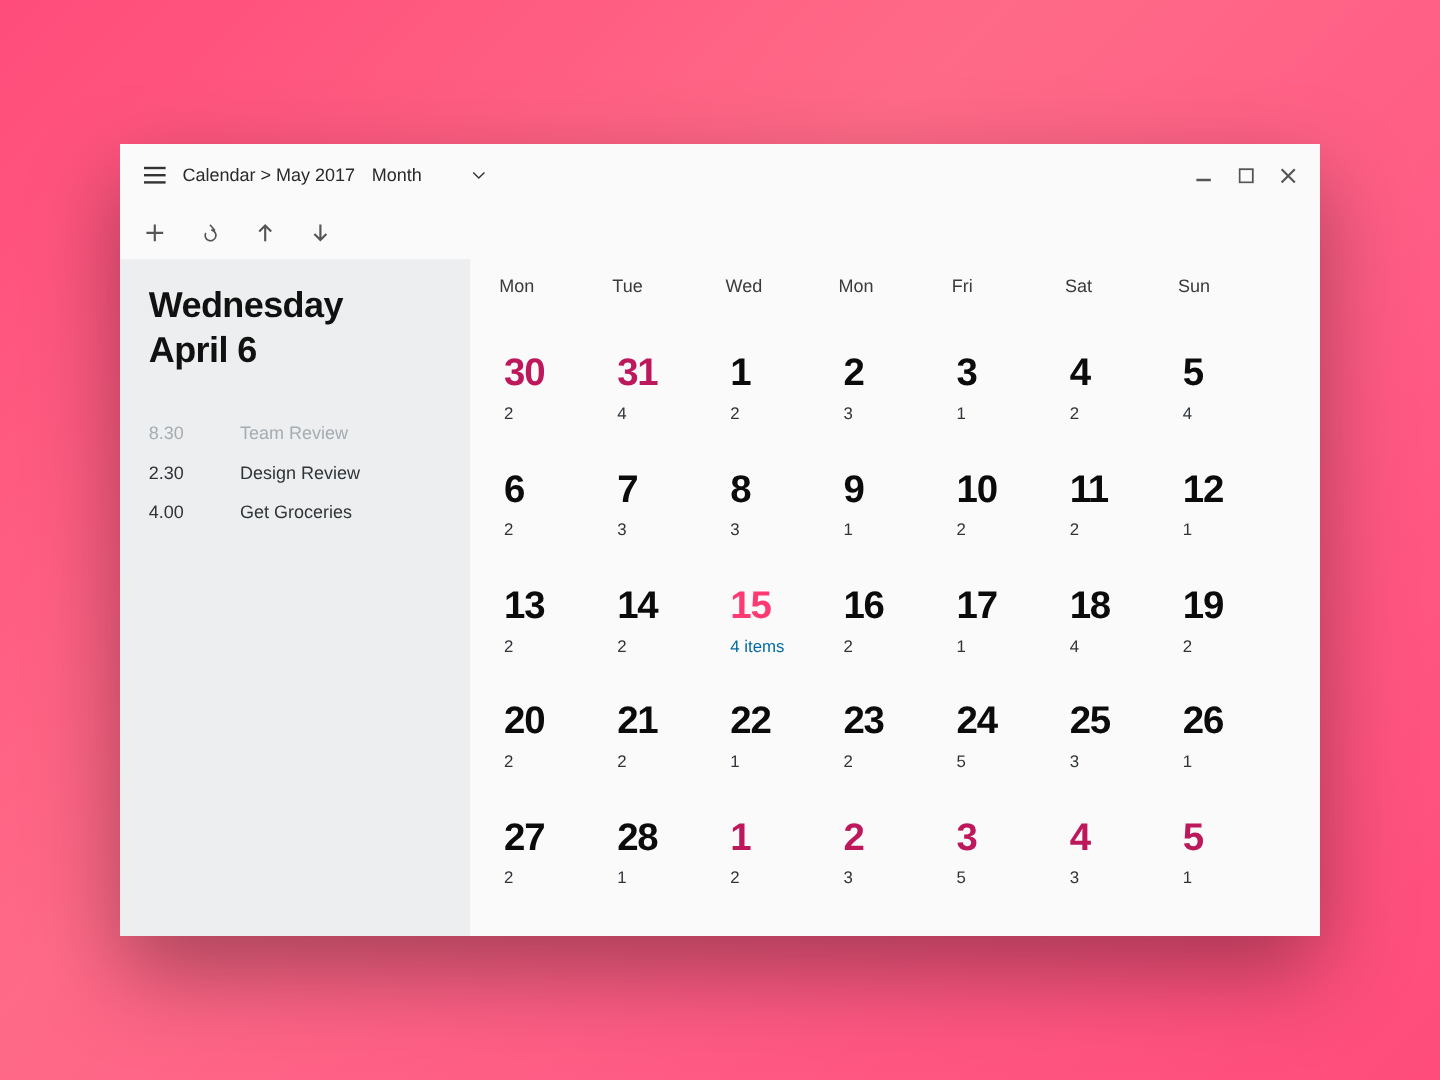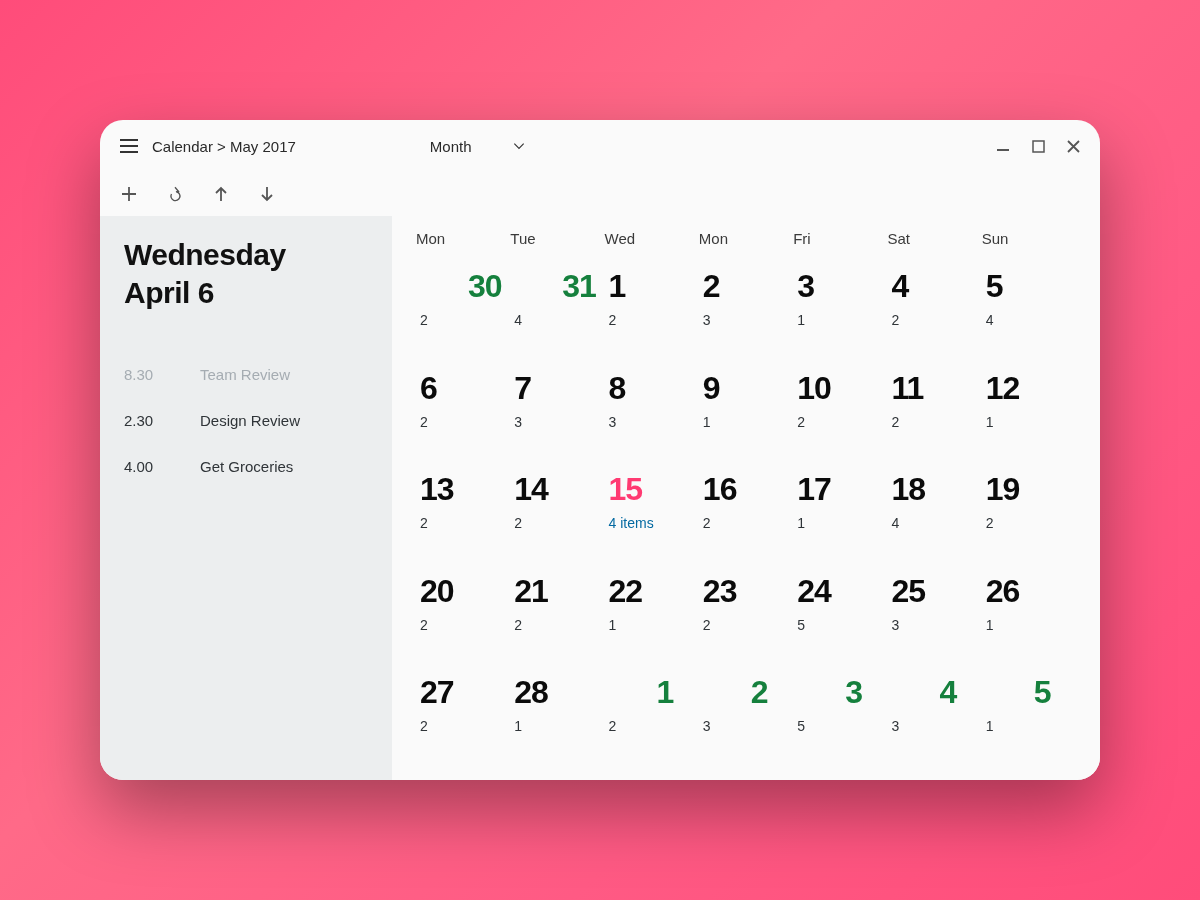--- a/index.html
+++ b/index.html
@@ -9,57 +9,56 @@
     font-family: -apple-system, BlinkMacSystemFont, "Helvetica Neue", Arial, sans-serif;
     display: flex; align-items: center; justify-content: center;
     color: #111;
   }
   .window {
     width: 1000px; height: 660px;
     background: #fafafa;
     box-shadow: 0 30px 70px rgba(0,0,0,0.35);
     display: flex; flex-direction: column;
     overflow: hidden;
-    border-radius: 23px;
   }
   .titlebar {
     height: 52px; display: flex; align-items: center;
     padding: 0 20px; gap: 14px;
     font-size: 15px; color: #2a2a2a;
   }
   .hamburger { width:18px; height:14px; display:flex; flex-direction:column; justify-content:space-between; cursor:pointer;}
   .hamburger span { display:block; height:2px; background:#333; width:100%;}
   .breadcrumb { color:#2a2a2a; }
-  .viewselect { margin-left: 120px; display:flex; align-items:center; gap:40px; color:#2a2a2a; cursor:pointer;}
+  .viewselect { display:flex; align-items:center; gap:40px; color:#2a2a2a; cursor:pointer;}
   .chev { width:14px; height:14px; }
   .spacer { flex:1; }
   .winbtns { display:flex; align-items:center; gap:22px; color:#444;}
   .winbtn { cursor:pointer; font-size:16px; line-height:1; }
   .toolbar {
     height: 44px; display:flex; align-items:center; gap:28px;
     padding: 0 20px; color:#444;
   }
   .tbtn { width:18px; height:18px; cursor:pointer; display:flex; align-items:center; justify-content:center;}
   .body { flex:1; display:flex; min-height:0;}
   .side {
     width: 292px; background:#eceeef; padding: 20px 24px;
     display:flex; flex-direction:column;
   }
   .side h1 { font-size:30px; font-weight:800; line-height:1.25; color:#111; letter-spacing:-0.5px;}
   .agenda { margin-top:34px; font-size:15px; }
-  .agenda-row { display:flex; gap:30px; padding:8px 0;margin-top:13px;}
+  .agenda-row { display:flex; gap:30px; padding:8px 0;}
   .agenda-row.muted { color: #a5acb2; }
   .agenda-row.normal { color: #2f3438; }
   .agenda-time { width:46px; }
-  .grid { flex:1; background:#fafafa; padding: 0 24px 12px 24px; display:flex; flex-direction:column;}
+  .grid { flex:1; background:#fafafa; padding: 0 24px 12px 24px; display:flex; flex-direction:column;gap:24px;}
   .dow { display:grid; grid-template-columns: repeat(7, 1fr); height:44px; align-items:center; color:#3a3a3a; font-size:15px;}
   .cells { flex:1; display:grid; grid-template-columns: repeat(7,1fr); grid-template-rows: repeat(5,1fr);}
   .cell { padding: 10px 4px 0 4px; cursor:pointer;}
   .daynum { font-size:32px; font-weight:800; letter-spacing:-1px; color:#0b0b0b; line-height:1;}
-  .cell.out .daynum { color:#15803d;margin-left:48px; }
+  .cell.out .daynum { color:#be185d; }
   .count { font-size:14px; color:#2f3438; margin-top:10px;}
   .cell.today .daynum { color:#ff3a72; }
   .cell.today .count { color:#0369a1; }
   svg { display:block; }
 </style>
 </head>
 <body>
 
 <div class="window">
 

